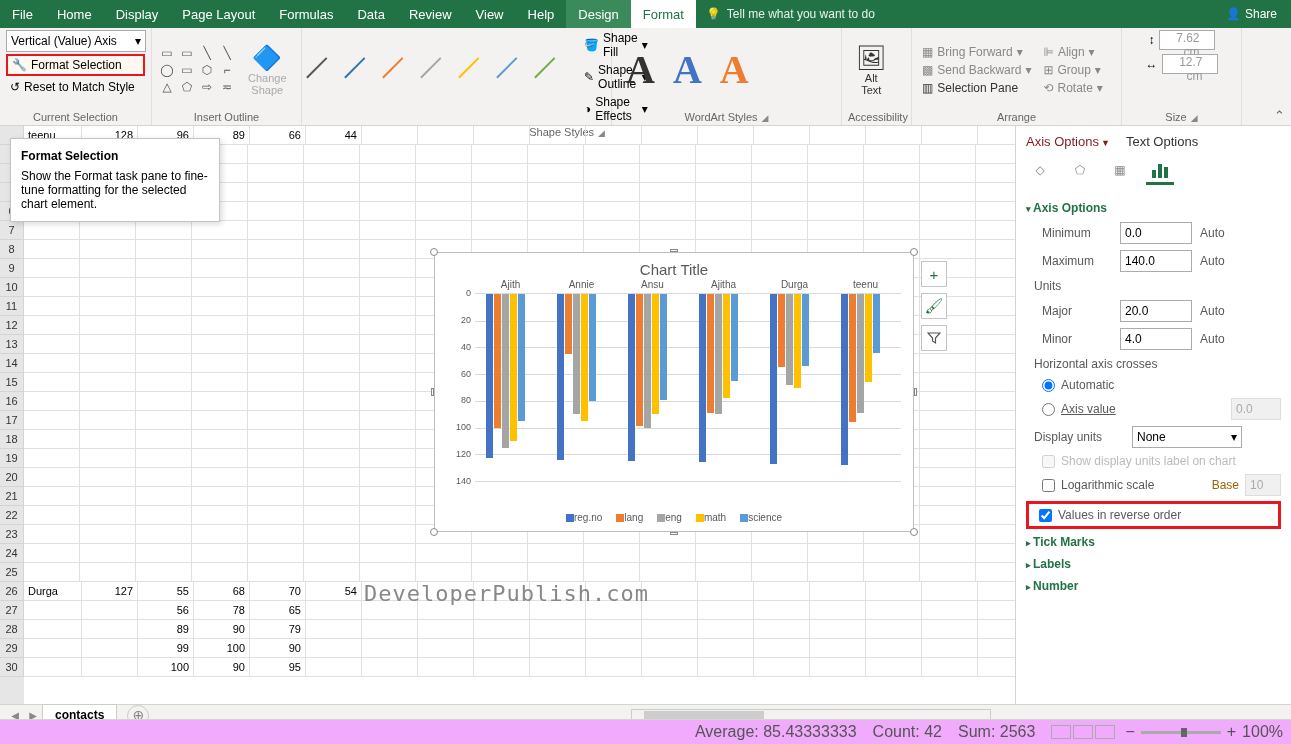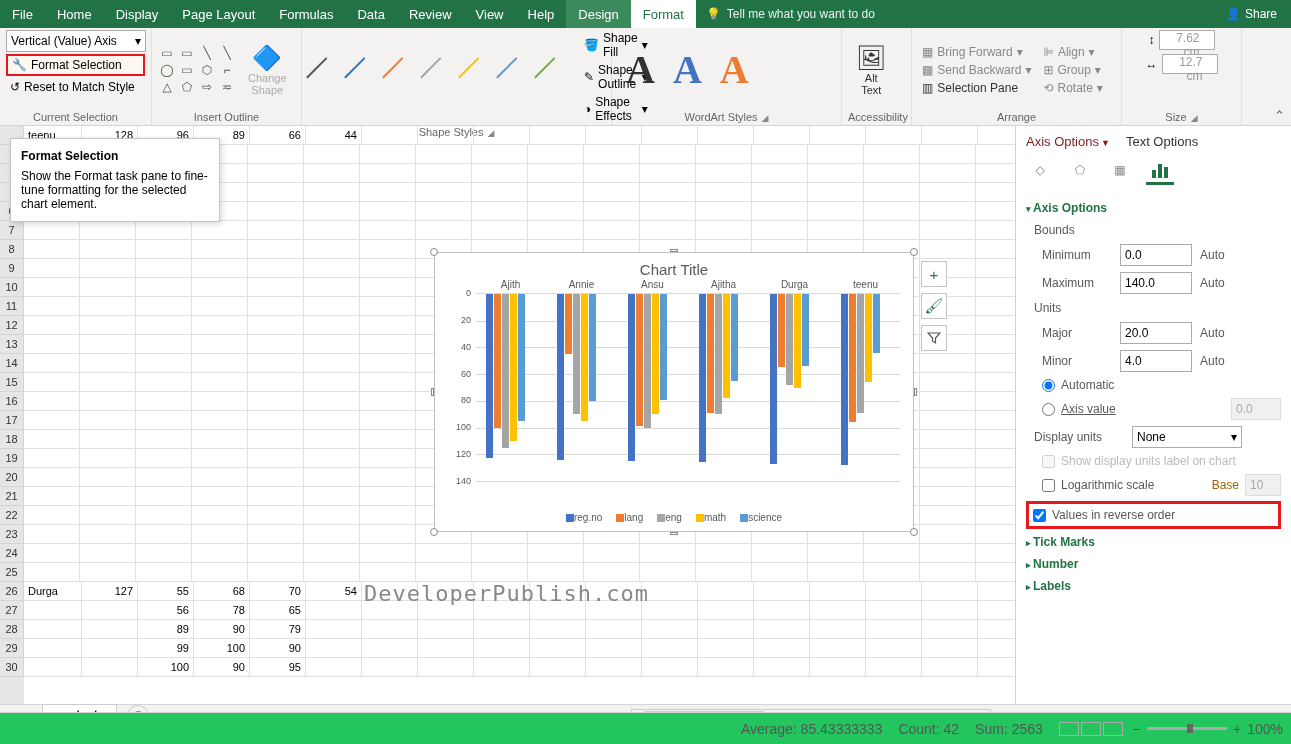--- a/index.html
+++ b/index.html
@@ -98,33 +98,33 @@
 .fp-section-h { color:#217346; font-size:12px; font-weight:bold; padding:4px 0; cursor:pointer; }
 .fp-section-h::before { content:'▾ '; font-size:9px; }
 .fp-section-h.collapsed::before { content:'▸ '; }
 .fp-sub { font-size:12px; color:#595959; padding:4px 0 4px 8px; }
 .fp-row { display:flex; align-items:center; padding:3px 0 3px 16px; font-size:12px; gap:8px; }
 .fp-row label { flex:0 0 70px; color:#595959; }
 .fp-input { width:72px; height:22px; border:1px solid #ababab; padding:0 4px; font-size:12px; }
 .fp-input.dis { background:#f0f0f0; color:#aaa; border-color:#ddd; }
 .fp-auto { color:#595959; }
 .fp-radio, .fp-check { display:flex; align-items:center; gap:6px; padding:3px 0 3px 16px; font-size:12px; color:#595959; }
-.fp-check.hl { border:3px solid #e8171f; padding:4px 4px; margin:2px 0; }
+.fp-check.hl { border:3px solid #e8171f; padding:4px 10px; margin:2px 0; }
 .fp-select { width:110px; height:22px; border:1px solid #ababab; font-size:12px; padding:0 4px; display:flex; justify-content:space-between; align-items:center; }
 
 
 .sheet-tabs { position:absolute; bottom:18px; left:0; right:0; height:22px; background:#f3f2f1; border-top:1px solid #d4d4d4; display:flex; align-items:center; padding-left:6px; }
 .nav-arrow { width:18px; text-align:center; color:#888; font-size:10px; }
 .sheet-tab { padding:3px 12px; font-size:12px; border:1px solid #ccc; background:#fff; }
 .sheet-tab.active { border-bottom:2px solid #217346; font-weight:bold; }
 .add-sheet { width:22px; height:22px; border:1px solid #ccc; border-radius:50%; margin-left:10px; text-align:center; line-height:18px; color:#888; font-size:14px; }
 .hscroll { margin-left:auto; width:360px; height:14px; background:#f3f2f1; border:1px solid #ccc; position:relative; margin-right:300px; }
 .hscroll-thumb { position:absolute; left:12px; top:1px; bottom:1px; width:120px; background:#cdcdcd; }
 
-.status-bar { position:absolute; bottom:0; left:0; right:0; height:32px; background:#22c55e; border-top:1px solid #d4d4d4; display:flex; align-items:center; font-size:14px; color:#555; padding:0 8px; }
+.status-bar { position:absolute; bottom:0; left:0; right:0; height:25px; background:#f0abfc; border-top:1px solid #d4d4d4; display:flex; align-items:center; font-size:16px; color:#555; padding:0 8px; }
 .status-bar .stats { margin-left:auto; display:flex; gap:16px; margin-right:16px; }
 .view-btns { display:flex; gap:2px; margin-right:10px; }
 .view-btn { width:20px; height:14px; border:1px solid #aaa; }
 .zoom { display:flex; align-items:center; gap:6px; }
 .zoom-slider { width:80px; height:3px; background:#aaa; position:relative; }
 .zoom-slider::after { content:''; position:absolute; left:50%; top:-3px; width:6px; height:9px; background:#666; }
 
 .collapse-ribbon { position:absolute; right:6px; bottom:2px; font-size:13px; color:#666; }
 .dialog-launcher { font-size:9px; color:#888; align-self:flex-end; margin:0 0 2px 4px; }
 </style>
@@ -210,21 +210,21 @@
           <div class="line-sample line-c4"></div>
           <div class="line-sample line-c5"></div>
           <div class="line-sample line-c6"></div>
       </div>
       <div style="display:flex;flex-direction:column;gap:2px;margin-left:6px">
         <div class="shape-menu-item"><span>🪣</span><span>Shape Fill</span> ▾</div>
         <div class="shape-menu-item"><span>✎</span><span>Shape Outline</span> ▾</div>
         <div class="shape-menu-item"><span>◑</span><span>Shape Effects</span> ▾</div>
       </div>
     </div>
-    <div style="display:flex;justify-content:center;align-items:flex-end">
+    <div style="display:flex;justify-content:flex-end;align-items:flex-end">
         <div class="ribbon-group-label">Shape Styles</div>
         <span class="dialog-launcher">◢</span>
       </div>
   </div>
 
   <div class="ribbon-group" style="width:230px">
     <div class="rg-body">
         <div class="wa-gallery">
           <span class="wa-a wa0">A</span>
           <span class="wa-a wa1">A</span>
@@ -1005,21 +1005,20 @@
     <div class="fp-icon">▦</div>
     <div class="fp-icon active">
         <svg width="20" height="20">
           <rect x="2" y="10" width="4" height="8" fill="#217346"></rect>
           <rect x="8" y="4" width="4" height="14" fill="#217346"></rect>
           <rect x="14" y="7" width="4" height="11" fill="#217346"></rect>
         </svg>
       </div>
   </div>
   <div class="fp-section-h">Axis Options</div>
-  <div class="fp-sub">Bounds</div>
   <div class="fp-row">
       <label>Minimum</label>
       <input class="fp-input" value="0.0" style="">
       <span class="fp-auto">Auto</span>
     </div>
   <div class="fp-row">
       <label>Maximum</label>
       <input class="fp-input" value="140.0" style="">
       <span class="fp-auto">Auto</span>
     </div>
@@ -1027,20 +1026,21 @@
   <div class="fp-row">
       <label>Major</label>
       <input class="fp-input" value="20.0" style="">
       <span class="fp-auto">Auto</span>
     </div>
   <div class="fp-row">
       <label>Minor</label>
       <input class="fp-input" value="4.0" style="">
       <span class="fp-auto">Auto</span>
     </div>
+  <div class="fp-sub">Horizontal axis crosses</div>
   <div class="fp-radio">
       <input type="radio" checked="" style="">
       <span>Automatic</span>
     </div>
   <div class="fp-radio">
       <input type="radio" style="">
       <span style="text-decoration:underline">Axis value</span>
       <input class="fp-input dis" style="width: 50px; margin-left: auto;" value="0.0">
     </div>
   <div class="fp-row" style="padding-left:8px">
@@ -1058,22 +1058,22 @@
       <input type="checkbox" style="">
       <span>Logarithmic scale</span>
       <span style="margin-left:auto;color:#a16207">Base</span>
       <input class="fp-input dis" style="width: 36px;" value="10">
     </div>
   <div class="fp-check hl">
       <input type="checkbox" checked="" style="">
       <span>Values in reverse order</span>
     </div>
   <div class="fp-section-h collapsed">Tick Marks</div>
+  <div class="fp-section-h collapsed">Labels</div>
   <div class="fp-section-h collapsed">Number</div>
-  <div class="fp-section-h collapsed">Labels</div>
 </div>
 
 <div class="sheet-tabs">
   <div class="nav-arrow">◀</div>
   <div class="nav-arrow">▶</div>
   <div class="sheet-tab active">contacts</div>
   <div class="add-sheet">⊕</div>
   <div class="hscroll">
       <div class="hscroll-thumb"></div>
     </div>

